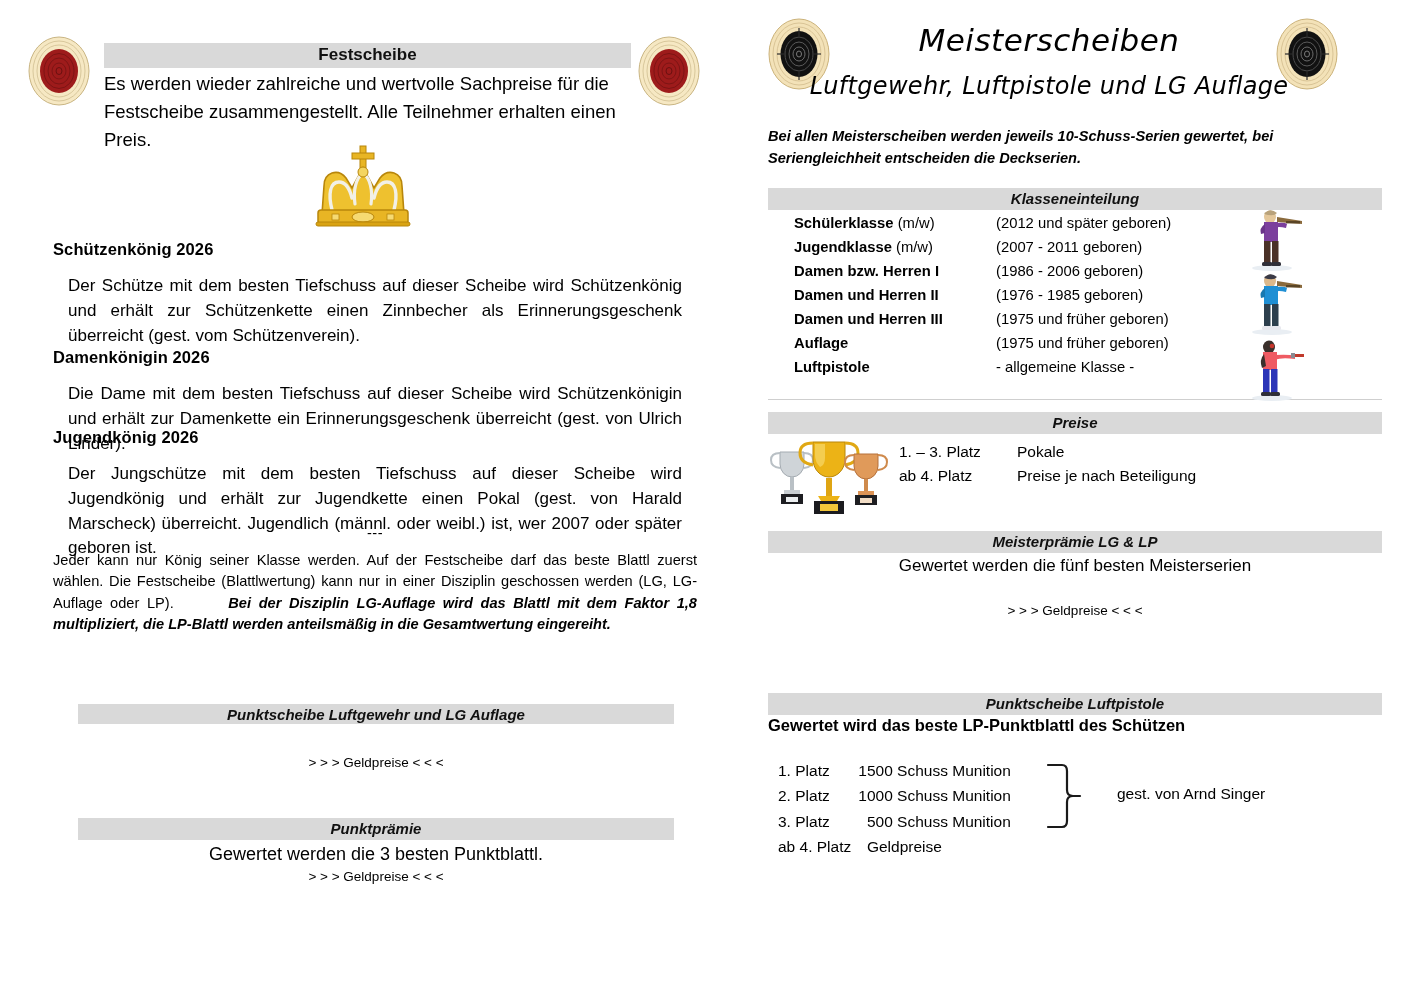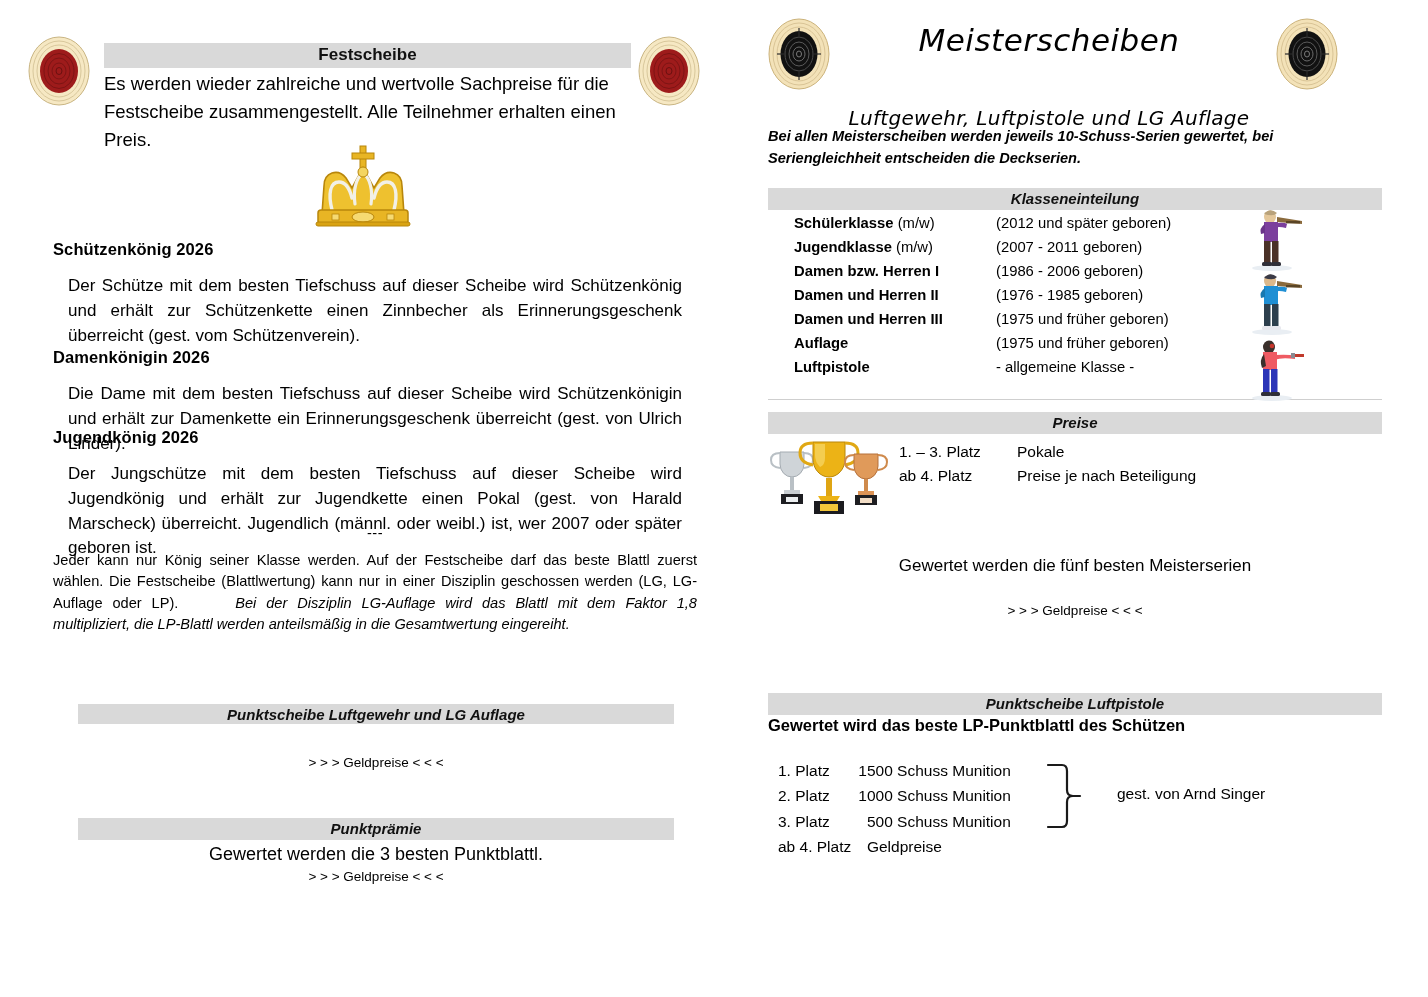--- a/index.html
+++ b/index.html
@@ -93,21 +93,21 @@
     letter-spacing: 0.5px;
   }
   #closing-note {
     position: absolute;
     left: 53px; top: 550px;
     width: 644px;
     font-size: 14.6px;
     line-height: 1.46;
     text-align: justify;
   }
-  #closing-note .emph { font-weight: normal; font-style: italic; margin-left: 47px; }
+  #closing-note .emph { font-weight: bold; font-style: italic; margin-left: 47px; }
 
   #punktscheibe-lg-bar {
     position: absolute;
     left: 78px; top: 704px;
     width: 596px; height: 20px;
     font-size: 15px;
   }
   #punktscheibe-lg-line1 {
     position: absolute;
     left: 78px; top: 728px;
@@ -163,24 +163,23 @@
     font-style: italic;
     font-weight: 400;
     letter-spacing: 0.5px;
   }
   #meister-subtitle {
     position: absolute;
     left: 70px; top: 72px;
     width: 530px;
     text-align: center;
     font-family: "DejaVu Sans", sans-serif;
-    font-size: 20px;
+    font-size: 24px;
     font-style: italic;
     letter-spacing: 0.3px;
-    margin-top: 34px;
   }
   #meister-intro {
     position: absolute;
     left: 54px; top: 126px;
     width: 560px;
     font-size: 14.6px;
     font-weight: bold;
     font-style: italic;
     line-height: 1.5;
   }
@@ -540,20 +539,21 @@
       <div class="row">
         <div class="pl">1. – 3. Platz</div>
         <div class="pr">Pokale</div>
       </div>
       <div class="row">
         <div class="pl">ab 4. Platz</div>
         <div class="pr">Preise je nach Beteiligung</div>
       </div>
     </div>
 
+    <div class="bar italic rbar" id="meisterpr-bar">Meisterprämie LG &amp; LP</div>
     <div id="meisterpr-body">
       <div>Gewertet werden die fünf besten Meisterserien</div>
     </div>
     <div id="meisterpr-geld">&gt; &gt; &gt; Geldpreise &lt; &lt; &lt;</div>
 
     <div class="bar italic rbar" id="punktlp-bar">Punktscheibe Luftpistole</div>
     <div id="punktlp-body">Gewertet wird das beste LP-Punktblattl des Schützen</div>
 
     <div id="lp-places">
       <div class="row">

